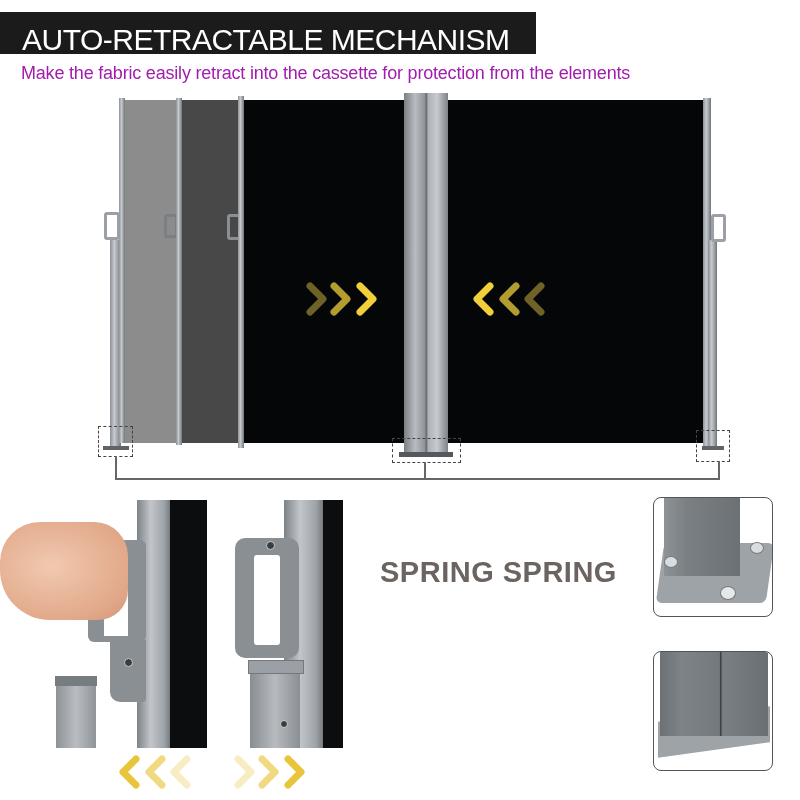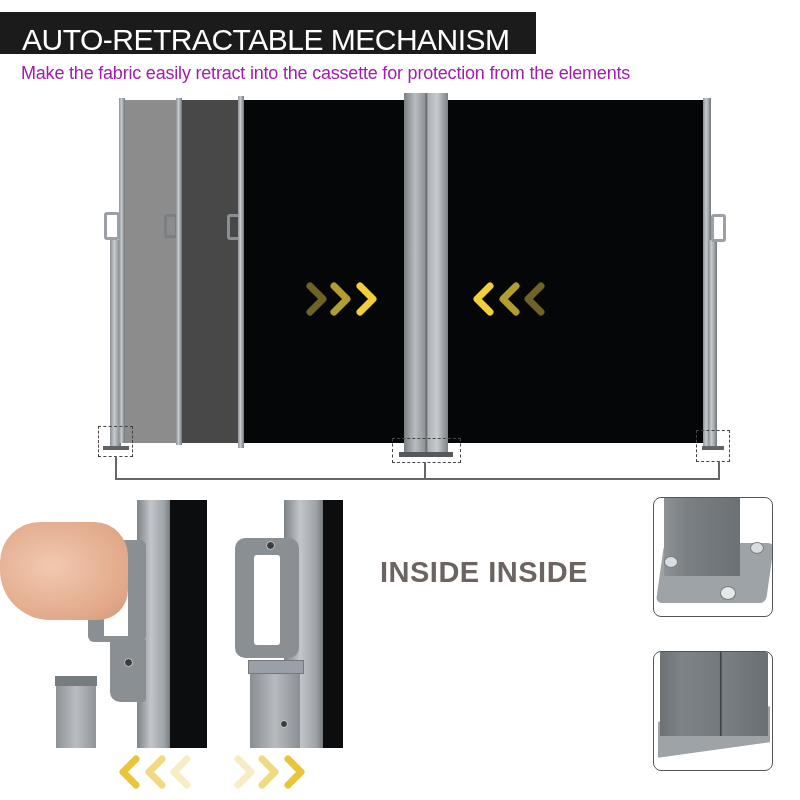--- a/index.html
+++ b/index.html
@@ -109,21 +109,21 @@
   <polyline points="18,4 5,17 18,30" fill="none" stroke="#e8c53a" stroke-width="7" stroke-linecap="round" stroke-linejoin="round"></polyline>
   <polyline points="44,4 31,17 44,30" fill="none" stroke="#f0d980" stroke-width="7" stroke-linecap="round" stroke-linejoin="round"></polyline>
   <polyline points="69,4 56,17 69,30" fill="none" stroke="#f8ecc4" stroke-width="7" stroke-linecap="round" stroke-linejoin="round"></polyline>
 </svg>
 <svg class="chev" style="left:234px;top:755px;" width="78" height="34" viewBox="0 0 78 34">
   <polyline points="4,4 17,17 4,30" fill="none" stroke="#f8ecc4" stroke-width="7" stroke-linecap="round" stroke-linejoin="round"></polyline>
   <polyline points="28,4 41,17 28,30" fill="none" stroke="#f0d980" stroke-width="7" stroke-linecap="round" stroke-linejoin="round"></polyline>
   <polyline points="54,4 67,17 54,30" fill="none" stroke="#e8c53a" stroke-width="7" stroke-linecap="round" stroke-linejoin="round"></polyline>
 </svg>
 
-<div class="abs spring-label">INSIDE INSIDE</div>
+<div class="abs spring-label">SPRING SPRING</div>
 
 <div class="detail-box" style="left:653px;top:497px;width:118px;height:118px;">
   <div class="abs" style="left:6px;top:45px;width:110px;height:60px;background:#9ea3a8;border-radius:6px;transform:skewX(-8deg);"></div>
   <div class="abs" style="left:10px;top:0px;width:76px;height:78px;background:linear-gradient(90deg,#8e9398,#7a7f84 30%,#6c7176 100%);"></div>
   <div class="abs" style="left:10px;top:58px;width:12px;height:10px;border-radius:50%;background:#d9dde0;border:1px solid #777;"></div>
   <div class="abs" style="left:96px;top:44px;width:12px;height:10px;border-radius:50%;background:#d9dde0;border:1px solid #777;"></div>
   <div class="abs" style="left:66px;top:88px;width:14px;height:12px;border-radius:50%;background:#e4e8eb;border:1px solid #777;"></div>
 </div>
 
 <div class="detail-box" style="left:653px;top:651px;width:118px;height:118px;">

